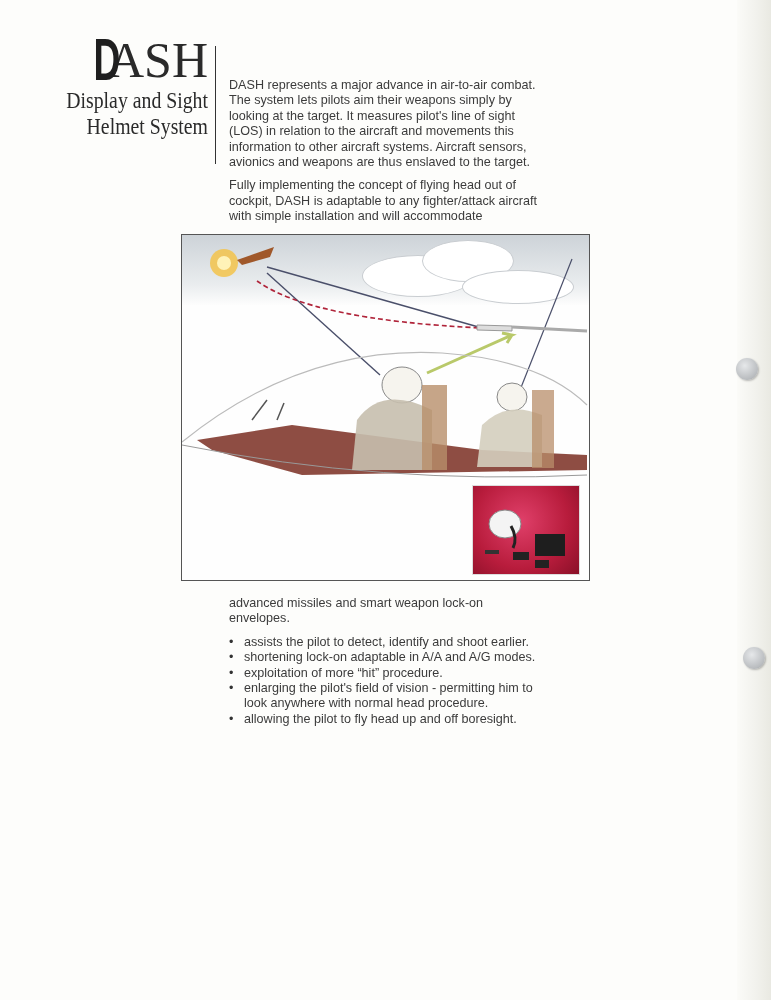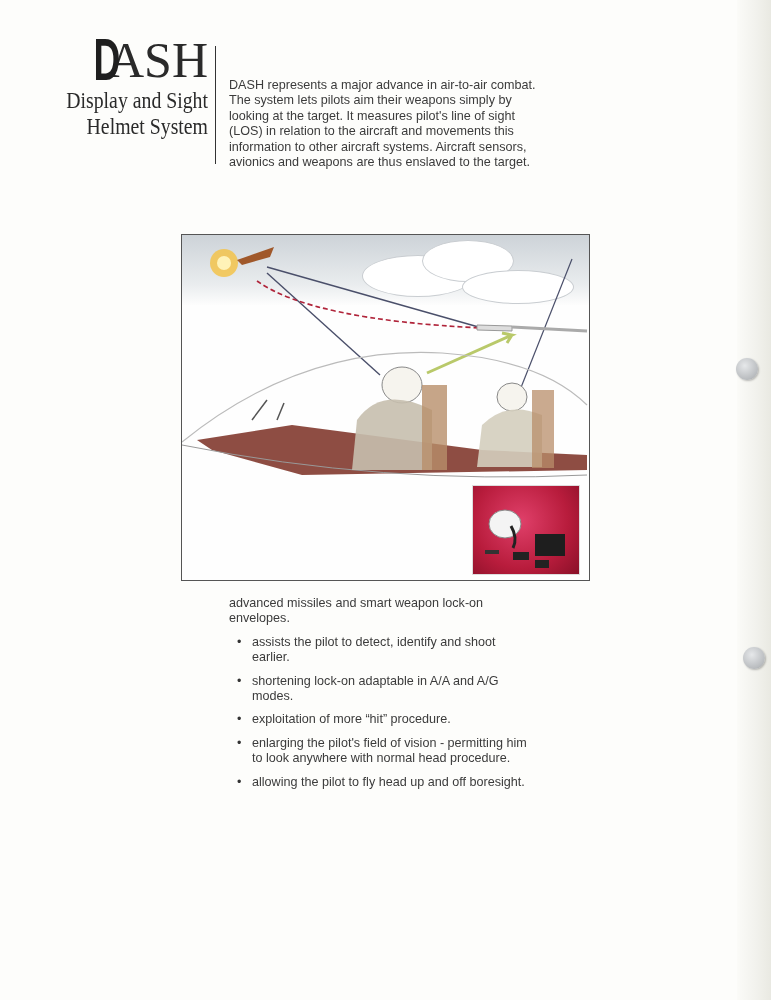--- a/index.html
+++ b/index.html
@@ -8,21 +8,21 @@
   .hole { position:absolute; width:22px; height:22px; border-radius:50%; background:radial-gradient(circle at 40% 35%, #e6e8ea, #b9bcbf 70%, #8f9296); box-shadow:1px 1px 2px rgba(0,0,0,.25); }
   .title-block { position:absolute; left:40px; top:40px; width:168px; text-align:right; font-family:"Liberation Serif", serif; color:#2a2a2a; }
   .brand { font-size:38px; line-height:40px; letter-spacing:0; }
   .brand .big { font-family:"Liberation Sans", sans-serif; font-weight:bold; font-size:60px; display:inline-block; transform:scaleX(0.62); transform-origin:right bottom; margin-right:-12px; color:#1f1f1f; vertical-align:bottom; }
   .brand .rest { font-size:50px; vertical-align:bottom; }
   .subtitle { font-size:23px; line-height:26px; margin-top:8px; transform:scaleX(0.86); transform-origin:right; }
   .vrule { position:absolute; left:215px; top:46px; width:1px; height:118px; background:#333; }
   .col { position:absolute; left:229px; width:310px; font-size:12.6px; line-height:15.4px; color:#3b3b3b; }
   .col p { margin:0 0 8px 0; }
   .bullets { list-style:none; margin:0; padding:0; }
-  .bullets li { position:relative; padding-left:15px; margin:8px; }
+  .bullets li { position:relative; padding-left:15px; margin:0; }
   .bullets li::before { content:"•"; position:absolute; left:0; top:0; color:#333; }
   .figure { position:absolute; left:181px; top:234px; width:407px; height:345px; border:1px solid #555; background:#fefefe; overflow:hidden; }
   .sky { position:absolute; left:0; top:0; width:407px; height:70px; background:linear-gradient(#cdd3d8, #e9ecee 70%, #fdfdfd); }
   .cloud { position:absolute; background:#fff; border:1px solid #c9cdd1; border-radius:50%; }
   .inset { position:absolute; left:290px; top:250px; width:106px; height:88px; background:radial-gradient(circle at 45% 40%, #e0406a, #b81c3c 60%, #8a1028); border:1px solid #ddd; }
 </style>
 </head>
 <body>
 
 <div class="edge"></div>
@@ -36,20 +36,21 @@
   <div class="subtitle">
     <div>Display and Sight</div>
     <div>Helmet System</div>
   </div>
 </div>
 <div class="vrule"></div>
 
 <div class="col" style="top:42px;margin-top:36px;">
   <p style="margin:0;">DASH represents a major advance in air-to-air combat.</p>
   <p>The system lets pilots aim their weapons simply by looking at the target. It measures pilot's line of sight (LOS) in relation to the aircraft and movements this information to other aircraft systems. Aircraft sensors, avionics and weapons are thus enslaved to the target.</p>
+  <p>Fully implementing the concept of flying head out of cockpit, DASH is adaptable to any fighter/attack aircraft with simple installation and will accommodate</p>
 </div>
 
 <div class="figure">
   <div class="sky"></div>
   <div class="cloud" style="left:180px;top:20px;width:110px;height:40px;"></div>
   <div class="cloud" style="left:240px;top:5px;width:90px;height:40px;"></div>
   <div class="cloud" style="left:280px;top:35px;width:110px;height:32px;"></div>
   <svg width="407" height="345" style="position:absolute;left:0;top:0;">
 
     <circle cx="42" cy="28" r="14" fill="#f3c34a" opacity="0.85"></circle>

